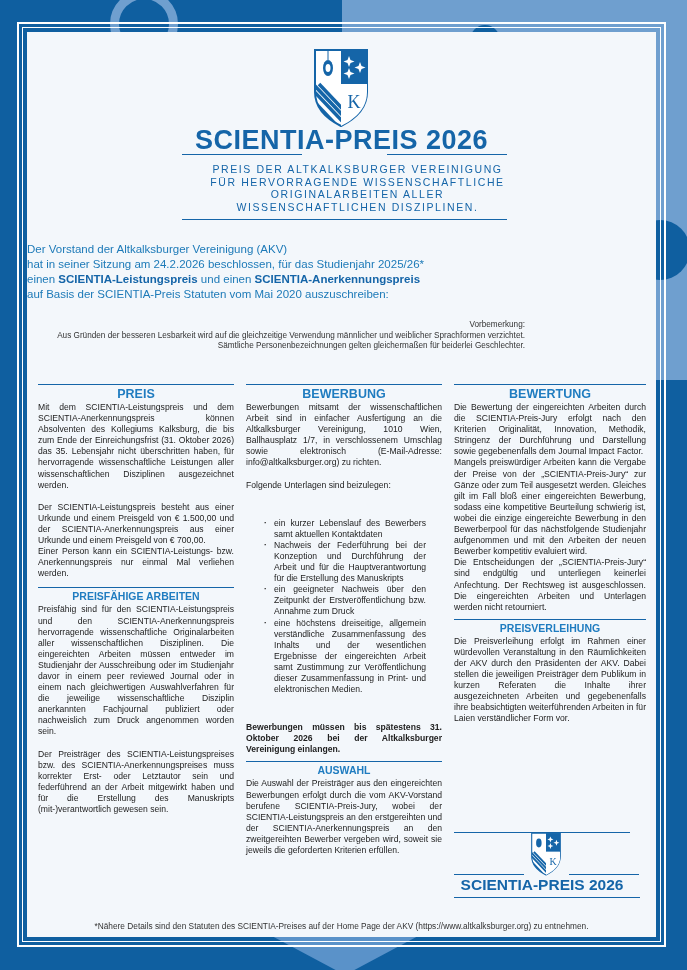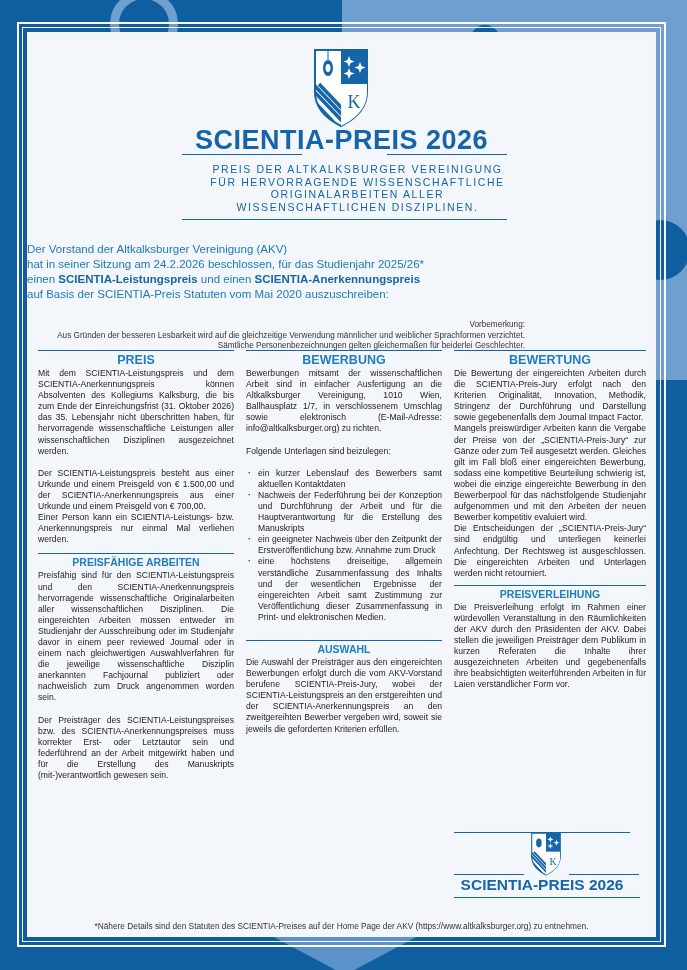--- a/index.html
+++ b/index.html
@@ -37,27 +37,27 @@
   }
   .intro {
     position:absolute; left:0; width:629px; top:210px; text-align:left;
     font-size:11.5px; line-height:15px; color:#1d7ab8;
   }
   .intro b { color:#1565a8; }
   .note {
     position:absolute; left:0; width:498px; top:288px; text-align:right;
     font-size:8.2px; line-height:10.5px; color:#333;
   }
-  .col { position:absolute; top:318px; font-size:8.6px; line-height:11.1px; color:#222; text-align:justify; }
+  .col { position:absolute; top:352px; font-size:8.6px; line-height:11.1px; color:#222; text-align:justify; }
   .col p { margin:0; }
   .col .gap { height:11px; }
   .sec-rule { height:1px; background:#1565a8; margin:0 0 2px 0; }
   .sec-title { text-align:center; font-weight:bold; color:#1f7cc0; font-size:12.5px; line-height:14px; margin-bottom:1px; }
   .sec-title.small { font-size:10.5px; line-height:13px; }
-  .col ul { margin:0; padding:0 0 0 12px; list-style:none; }
+  .col ul { margin:16px; padding:0 0 0 12px; list-style:none; }
   .col li { position:relative; margin:0; }
   .col li::before { content:"·"; position:absolute; left:-10px; font-weight:bold; }
   .bold { font-weight:bold; }
   .footer-logo { position:absolute; left:410px; top:800px; width:210px; height:70px; }
   .footnote {
     position:absolute; left:0; width:629px; top:889px; text-align:center;
     font-size:8.3px; color:#333;
   }
 </style>
 </head>
@@ -153,20 +153,21 @@
     <div class="gap"></div>
     <p style="text-align:left;">Folgende Unterlagen sind beizulegen:</p>
     <div class="gap"></div>
     <ul>
       <li>ein kurzer Lebenslauf des Bewerbers samt aktuellen Kontaktdaten</li>
       <li>Nachweis der Federführung bei der Konzeption und Durchführung der Arbeit und für die Hauptverantwortung für die Erstellung des Manuskripts</li>
       <li>ein geeigneter Nachweis über den Zeitpunkt der Erstveröffentlichung bzw. Annahme zum Druck</li>
       <li>eine höchstens dreiseitige, allgemein verständliche Zusammenfassung des Inhalts und der wesentlichen Ergebnisse der eingereichten Arbeit samt Zustimmung zur Veröffentlichung dieser Zusammenfassung in Print- und elektronischen Medien.</li>
     </ul>
     <div class="gap"></div>
+    <p class="bold">Bewerbungen müssen bis spätestens 31. Oktober 2026 bei der Altkalksburger Vereinigung einlangen.</p>
     <div style="height:6px"></div>
     <div class="sec-rule"></div>
     <div class="sec-title small">AUSWAHL</div>
     <p>Die Auswahl der Preisträger aus den eingereichten Bewerbungen erfolgt durch die vom AKV-Vorstand berufene SCIENTIA-Preis-Jury, wobei der SCIENTIA-Leistungspreis an den erstgereihten und der SCIENTIA-Anerkennungspreis an den zweitgereihten Bewerber vergeben wird, soweit sie jeweils die geforderten Kriterien erfüllen.</p>
   </div>
 
   <div class="col" style="left:427px; width:192px;">
     <div class="sec-rule"></div>
     <div class="sec-title">BEWERTUNG</div>
     <p>Die Bewertung der eingereichten Arbeiten durch die SCIENTIA-Preis-Jury erfolgt nach den Kriterien Originalität, Innovation, Methodik, Stringenz der Durchführung und Darstellung sowie gegebenenfalls dem Journal Impact Factor.</p>

